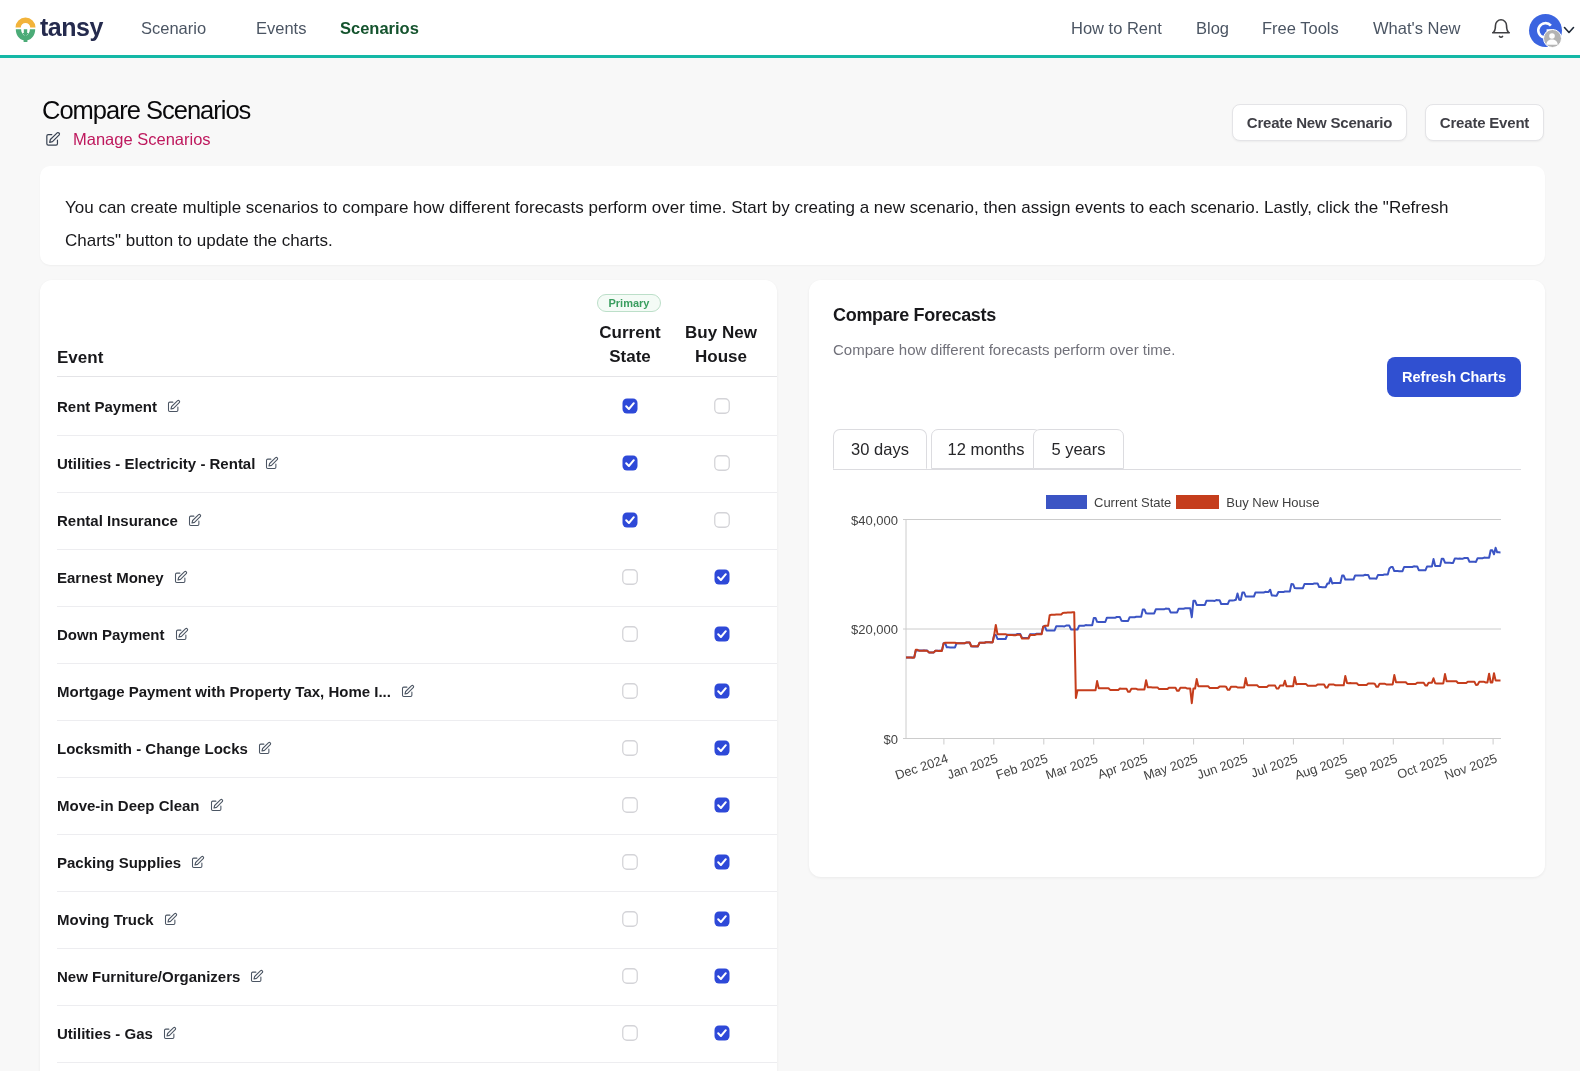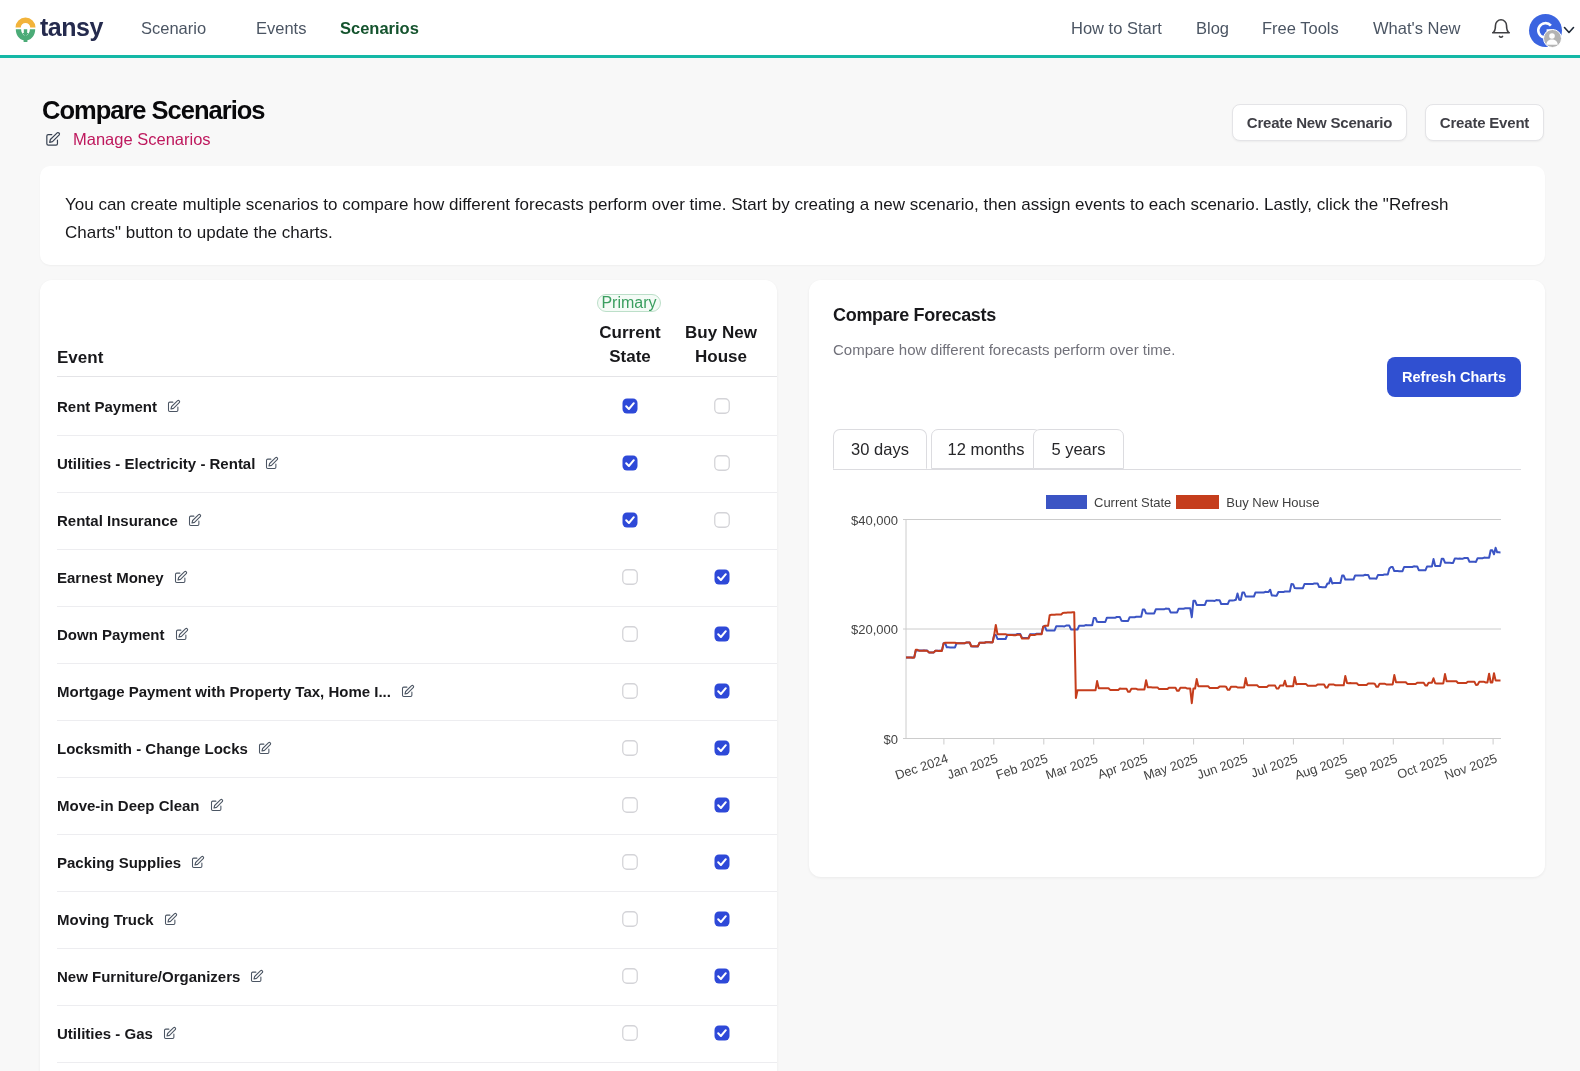--- a/index.html
+++ b/index.html
@@ -1,28 +1,28 @@
 <!DOCTYPE html>
 <html><head><meta charset="utf-8"><style>
 *{margin:0;padding:0;box-sizing:border-box}
 html,body{width:1580px;height:1071px;overflow:hidden;background:#f8f8f8;font-family:"Liberation Sans",sans-serif;position:relative}
 .abs{position:absolute}
 header{position:absolute;left:0;top:0;width:1580px;height:58px;background:#fff;border-bottom:3px solid #14b8a6}
 .nav{position:absolute;top:19px;font-size:16.5px;color:#4b5563;letter-spacing:0}
 .nav.active{color:#14532d;font-weight:700}
 .logo-text{position:absolute;left:40px;top:13px;font-size:25px;font-weight:700;color:#252b4e;letter-spacing:-0.5px}
-h1{position:absolute;left:42px;top:96px;font-size:25.5px;font-weight:700;color:#09090b;letter-spacing:-1px}
+h1{position:absolute;left:42px;top:96px;font-size:25.5px;font-weight:400;color:#09090b;letter-spacing:-1px}
 .manage{position:absolute;left:44px;top:130px;display:flex;align-items:center;gap:12px;font-size:16.5px;color:#be185d}
 .btn{position:absolute;top:104px;height:37px;background:#fff;border:1px solid #e4e4e7;border-radius:8px;box-shadow:0 1px 2px rgba(0,0,0,.05);font-size:15px;letter-spacing:-0.2px;font-weight:700;color:#3f3f46;display:flex;align-items:center;justify-content:center}
 .infobox{position:absolute;left:40px;top:166px;width:1505px;height:99px;background:#fff;border-radius:10px;box-shadow:0 1px 2px rgba(0,0,0,.04)}
-.infobox p{padding:25px 25px;font-size:17px;line-height:28px;color:#18181b}
+.infobox p{padding:25px 25px;font-size:17px;line-height:33px;color:#18181b}
 .card{position:absolute;background:#fff;border-radius:12px;box-shadow:0 1px 3px rgba(0,0,0,.06)}
 #leftcard{left:40px;top:280px;width:737px;height:860px}
 #rightcard{left:809px;top:280px;width:736px;height:597px}
-.pill{position:absolute;left:557px;top:14px;width:64px;height:18px;border:1px solid #bcdfc9;background:#f4fbf6;border-radius:9px;font-size:16px;color:#3a9e5f;display:flex;align-items:center;justify-content:center;font-weight:400}
+.pill{position:absolute;left:557px;top:14px;width:64px;height:18px;border:1px solid #bcdfc9;background:#f4fbf6;border-radius:9px;font-size:11px;color:#3a9e5f;display:flex;align-items:center;justify-content:center;font-weight:700}
 .th{position:absolute;font-size:17px;font-weight:700;color:#18181b;line-height:24px}
 .rowtxt{position:absolute;left:17px;font-size:15px;font-weight:700;color:#18181b;display:flex;align-items:center;gap:9px;height:20px}
 .pen{width:15px;height:15px}
 .cb{position:absolute;width:16px;height:16px}
 .divider{position:absolute;left:17px;right:0px;height:1px;background:#ededf0}
 .hdivider{position:absolute;left:17px;right:0px;height:1px;background:#e4e4e7;top:96px}
 .ct{position:absolute;left:24px;top:25px;font-size:18px;font-weight:700;color:#18181b;letter-spacing:-0.3px}
 .csub{position:absolute;left:24px;top:61px;font-size:15px;color:#71717a}
 .refresh{position:absolute;left:578px;top:77px;width:134px;height:40px;background:#3050d1;border-radius:8px;color:#fff;font-size:14.5px;font-weight:700;display:flex;align-items:center;justify-content:center}
 .tab{position:absolute;top:149px;height:40px;background:#fff;border:1px solid #dcdce0;border-radius:7px 7px 0 0;font-size:16.5px;color:#27272a;display:flex;align-items:center;justify-content:center}
@@ -36,21 +36,21 @@
 <header>
 <svg class="abs" style="left:15px;top:15px" width="21" height="27" viewBox="0 0 21 27">
 <path d="M0.5,12.6 A10,10 0 0 1 20.5,12.6 L15.2,12.6 A4.7,4.7 0 0 0 5.8,12.6 Z" fill="#f2b33a"></path>
 <path d="M0.8,14.2 L6.1,14.2 C6.1,17.2 7.7,19.8 10.5,21 C13.3,19.8 14.9,17.2 14.9,14.2 L20.2,14.2 C20.2,20 17,24 12.4,25.3 L12.4,27 L8.6,27 L8.6,25.3 C4,24 0.8,20 0.8,14.2 Z" fill="#4bab77"></path>
 <path d="M8.8,14.2 L12.2,14.2 L12.2,18 L13.7,18 L10.5,21.8 L7.3,18 L8.8,18 Z" fill="#4bab77"></path>
 </svg>
 <div class="logo-text">tansy</div>
 <div class="nav" style="left:141px">Scenario</div>
 <div class="nav" style="left:256px">Events</div>
 <div class="nav active" style="left:340px">Scenarios</div>
-<div class="nav" style="left:1071px">How to Start</div>
+<div class="nav" style="left:1071px">How to Rent</div>
 <div class="nav" style="left:1196px">Blog</div>
 <div class="nav" style="left:1262px">Free Tools</div>
 <div class="nav" style="left:1373px">What's New</div>
 <svg class="abs" style="left:1490px;top:18px" width="22" height="22" viewBox="0 0 24 24" fill="none" stroke="#3f3f42" stroke-width="1.7" stroke-linecap="round" stroke-linejoin="round">
       <path d="M18 8a6 6 0 0 0-12 0c0 7-3 8-3 8h18s-3-1-3-8"></path>
       <path d="M13.7 20a2 2 0 0 1-3.4 0"></path>
     </svg>
 <div class="abs" style="left:1529px;top:14px;width:33px;height:33px;border-radius:50%;background:#3b64e0"><svg width="33" height="33" viewBox="0 0 33 33">
         <path d="M21.9 11.6 A7.2 7.2 0 1 0 23.7 16.5 L17.6 16.5" stroke="#ffffff" stroke-width="2.6" fill="none"></path>
       </svg></div>

